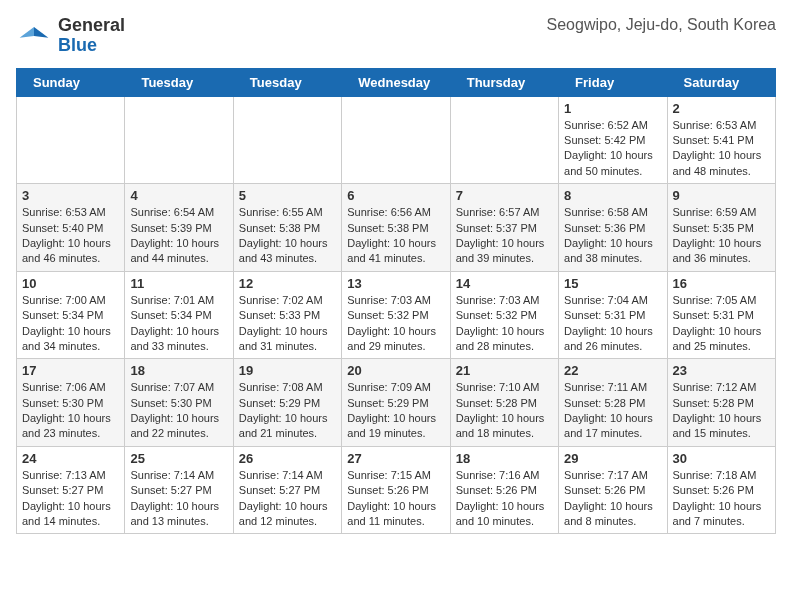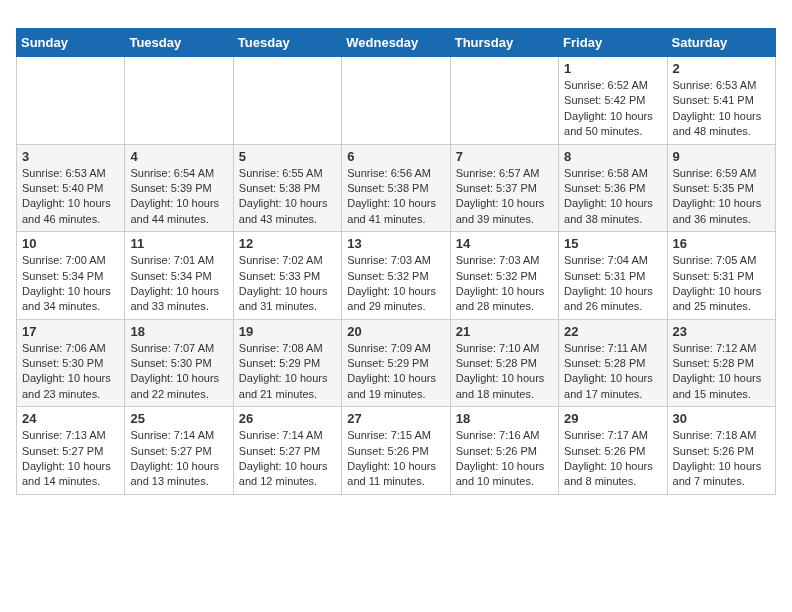--- a/index.html
+++ b/index.html
@@ -55,21 +55,21 @@
     .calendar {
       width: 100%;
       border-collapse: collapse;
       border: 1px solid #ccc;
     }
     .calendar th {
       background: #1a6ab1;
       color: #fff;
       font-size: 13px;
       font-weight: bold;
-      padding: 6px 4px;
+      padding: 6px 16px;
       text-align: left;
       border: 1px solid #1a6ab1;
     }
     .calendar td {
       border: 1px solid #ccc;
       vertical-align: top;
       padding: 4px 5px;
       font-size: 11px;
       color: #333;
       width: 108px;
@@ -93,21 +93,34 @@
       color: #333;
     }
     .empty-cell {
       background: #fff !important;
     }
   </style>
 </head>
 <body>
 
 <div class="header">
+  <div class="logo">
+    <svg class="logo-icon" viewBox="0 0 40 40">
+      <rect x="2" y="8" width="36" height="24" rx="2" fill="none"></rect>
+
+      <polygon points="20,10 36,22 20,20" fill="#1a6ab1"></polygon>
+      <polygon points="20,10 4,22 20,20" fill="#5ba3d9"></polygon>
+    </svg>
+    <div class="logo-text">
+      <span class="logo-general">General</span>
+      <span class="logo-blue">Blue</span>
+    </div>
+  </div>
   <div class="title-area">
+    <div class="location">Seogwipo, Jeju-do, South Korea</div>
   </div>
 </div>
 
 <table class="calendar">
   <thead>
     <tr>
     <th>Sunday</th>
         <th>Tuesday</th>
         <th>Tuesday</th>
         <th>Wednesday</th>

